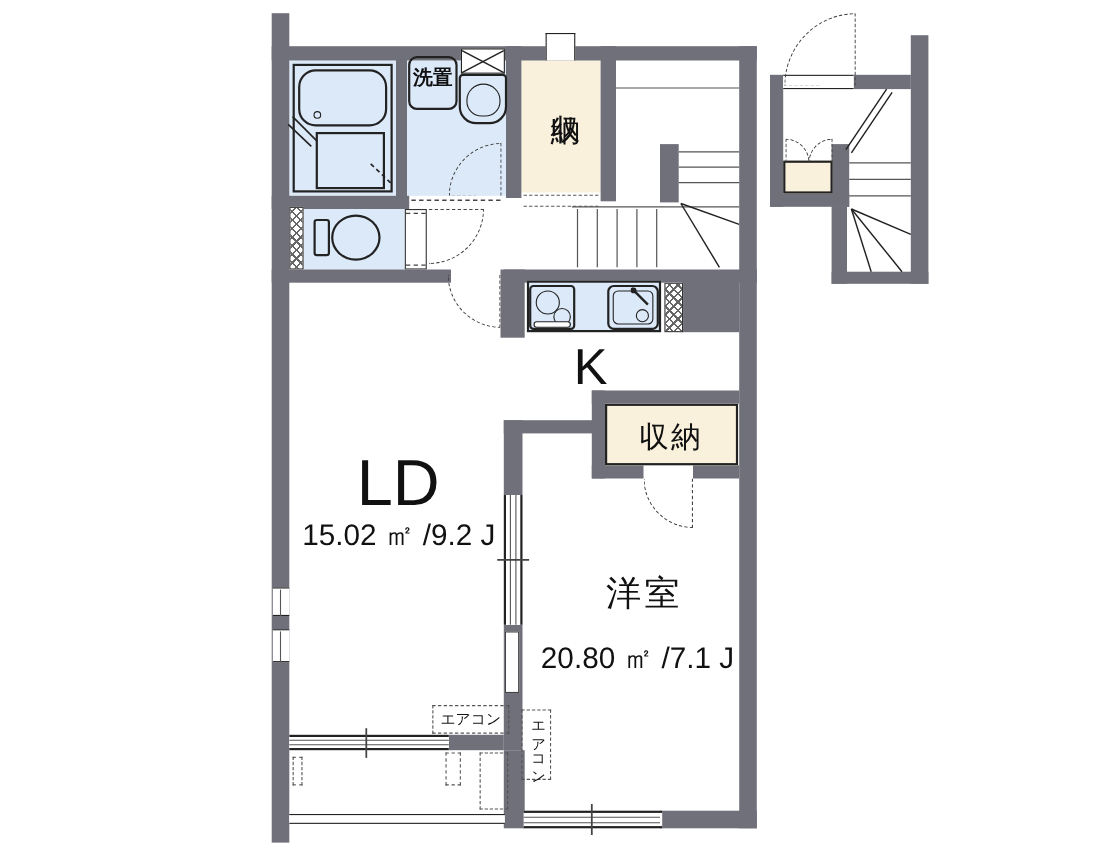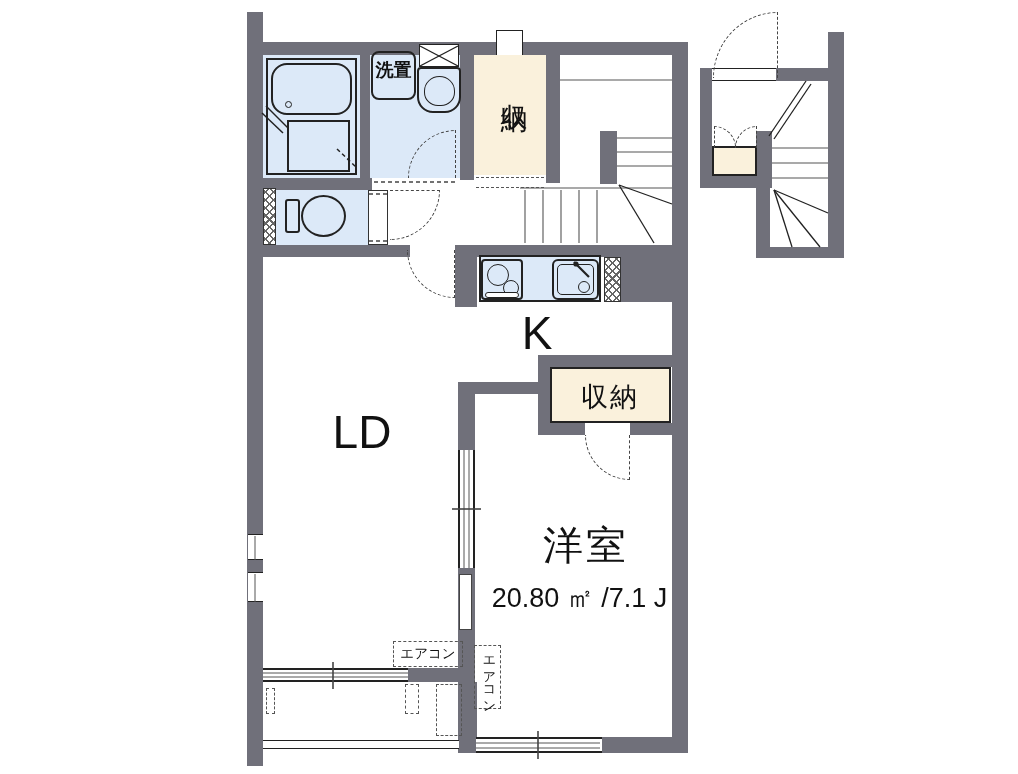--- a/index.html
+++ b/index.html
@@ -178,20 +178,21 @@
       <line x1="369" y1="194" x2="387" y2="194"></line>
       <line x1="369" y1="241" x2="387" y2="241"></line>
       <line x1="374" y1="182" x2="458" y2="182"></line>
     </g>
     <g stroke="#222" stroke-width="2.2">
       <line x1="574" y1="262" x2="589" y2="277"></line>
       <circle cx="576" cy="264" r="2.6" fill="#222" stroke="none"></circle>
     </g>
   </svg>
 
-  <div class="lbl" style="left:302px;top:405px;width:120px;font-size:46px;">LD</div>
+  <div class="lbl" style="left:302px;top:405px;width:120px;font-size:59px;">LD</div>
+  <div class="lbl" style="left:250px;top:468px;width:225px;font-size:27px;">15.02 ㎡ /9.2 J</div>
   <div class="lbl" style="left:505px;top:306px;width:64px;font-size:46px;">K</div>
-  <div class="lbl" style="left:516px;top:518px;width:140px;font-size:40px;letter-spacing:3px;">洋室</div>
+  <div class="lbl" style="left:516px;top:518px;width:140px;font-size:32px;letter-spacing:3px;">洋室</div>
   <div class="lbl" style="left:462px;top:580px;width:235px;font-size:27px;">20.80 ㎡ /7.1 J</div>
   <div class="lbl vtext" style="left:496px;top:82px;font-size:27px;letter-spacing:3px;">収納</div>
   <div class="lbl" style="left:560px;top:379px;width:100px;font-size:27px;letter-spacing:2px;">収納</div>
 
 </div>
 
 </body></html>

